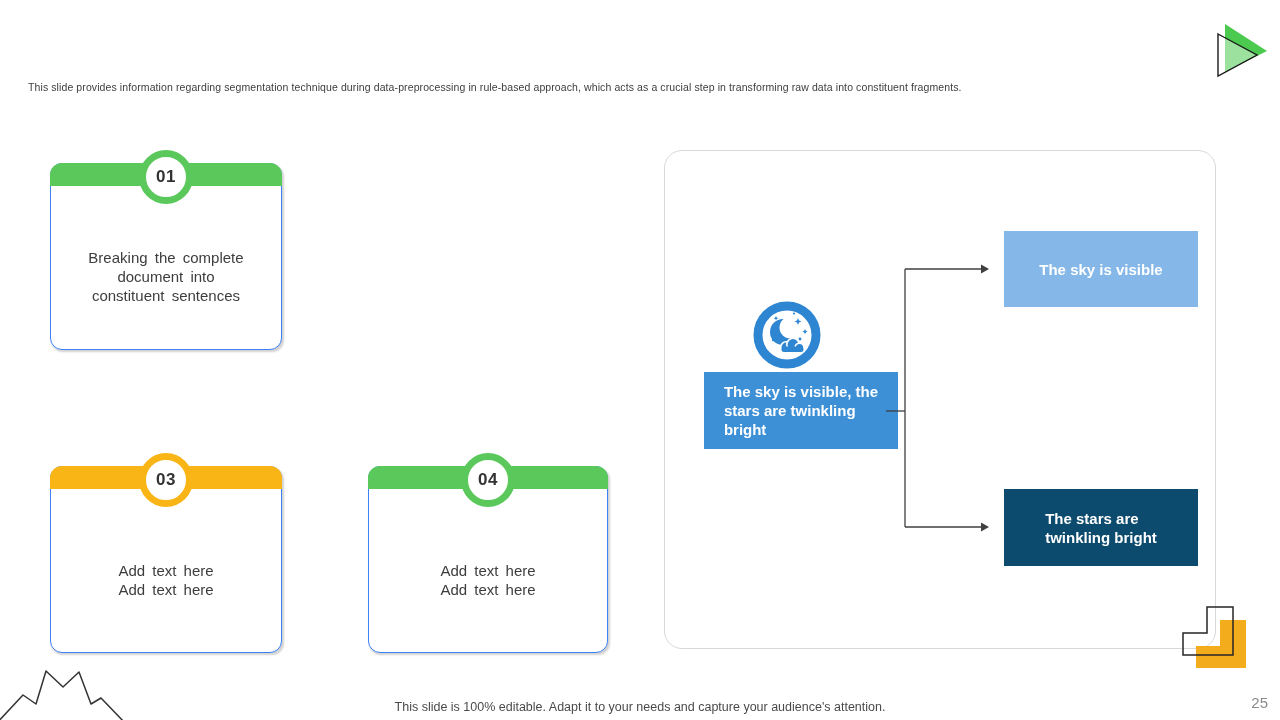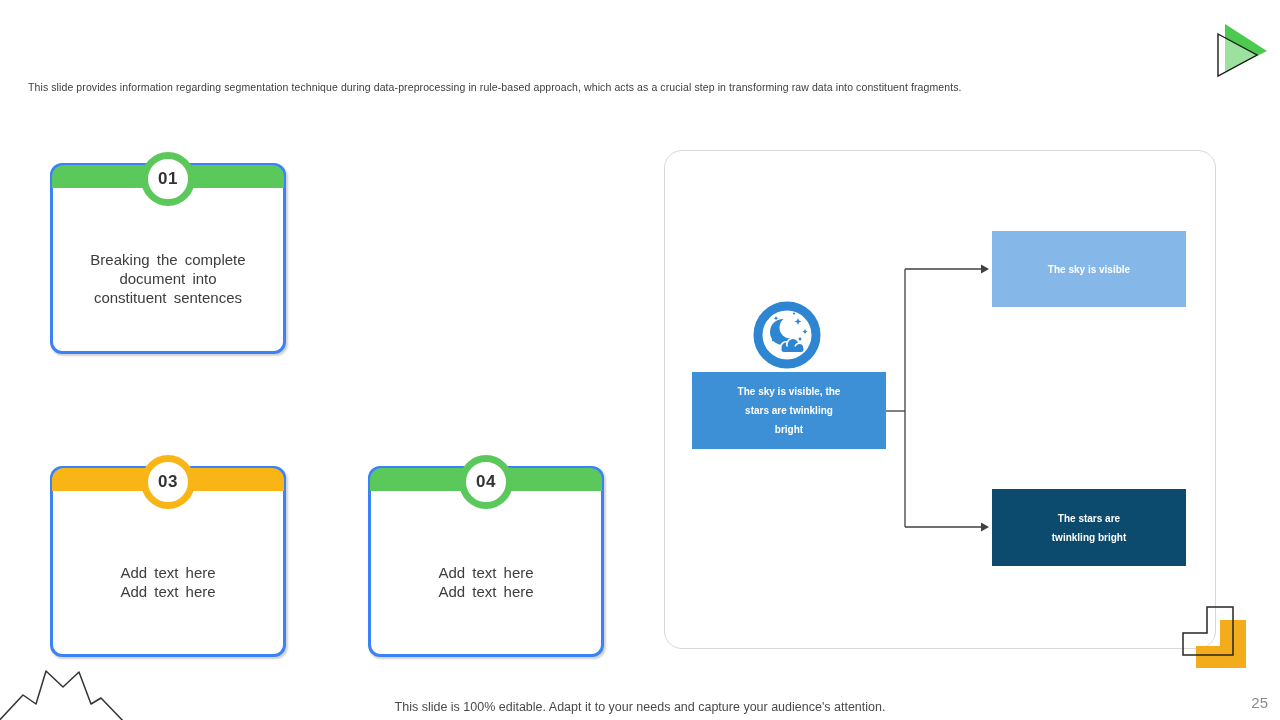--- a/index.html
+++ b/index.html
@@ -14,21 +14,21 @@
     white-space:nowrap;
   }
   .subtitle{
     position:absolute;left:28px;top:81px;width:1000px;
     font-size:10.5px;color:#3d3d3d;letter-spacing:0.1px;
   }
   .logo-svg{position:absolute;left:1210px;top:20px;}
   
   .card{
     position:absolute;width:230px;height:185px;background:#fff;
-    border:3px solid #3b82f6;border-radius:12px;
+    border:1px solid #3b82f6;border-radius:12px;
     box-shadow:1.5px 2px 2px rgba(0,0,0,0.18);
   }
   .card-bar{
     position:absolute;left:-1px;top:-1px;right:-1px;height:23px;
     border-radius:12px 12px 0 0;
   }
   .card-circle{
     position:absolute;left:50%;top:-14px;transform:translateX(-50%);
     width:40px;height:40px;border:7px solid #000;border-radius:50%;
     background:#ffffff;display:flex;align-items:center;justify-content:center;
@@ -42,21 +42,21 @@
     font-size:15px;line-height:19px;color:#3d3d3d;word-spacing:3px;
     white-space:pre-line;padding:0 18px;
   }
   
   .panel{
     position:absolute;left:664px;top:150px;width:550px;height:497px;
     background:#ffffff;border:1.5px solid #d8d8d8;border-radius:18px;
   }
   .diagram-box{
     position:absolute;display:flex;align-items:center;justify-content:center;
-    text-align:center;color:#ffffff;font-weight:700;font-size:10px;line-height:19px;
+    color:#ffffff;font-weight:700;font-size:15px;line-height:19px;margin-left:12px;
   }
   .diagram-box .box-text{white-space:pre-line;padding:0 8px;}
   .box-source{left:692px;top:372px;width:194px;height:77px;}
   .box-top{left:992px;top:231px;width:194px;height:76px;}
   .box-bottom{left:992px;top:489px;width:194px;height:77px;}
   .icon-svg{position:absolute;left:753px;top:301px;}
   .connector-svg{position:absolute;left:880px;top:255px;}
   
   .steps-svg{position:absolute;left:1180px;top:598px;}
   .star-svg{position:absolute;left:0px;top:662px;}
@@ -98,21 +98,21 @@
     <div class="card-bar" style="background-color: rgb(249, 180, 21);"></div>
     <div class="card-circle" style="border-color: rgb(249, 180, 21); justify-content: center;">
       <span class="card-number">03</span>
     </div>
     <div class="card-content">
       <div class="card-text">Add text here
 Add text here</div>
     </div>
   </div>
 
-  <div class="card" style="left:368px;top:466px;">
+  <div class="card" style="left:368px;top:466px;padding-left:8px;">
     <div class="card-bar" style="background-color: rgb(91, 200, 91);"></div>
     <div class="card-circle" style="border-color: rgb(91, 200, 91);">
       <span class="card-number">04</span>
     </div>
     <div class="card-content">
       <div class="card-text">Add text here
 Add text here</div>
     </div>
   </div>
 

